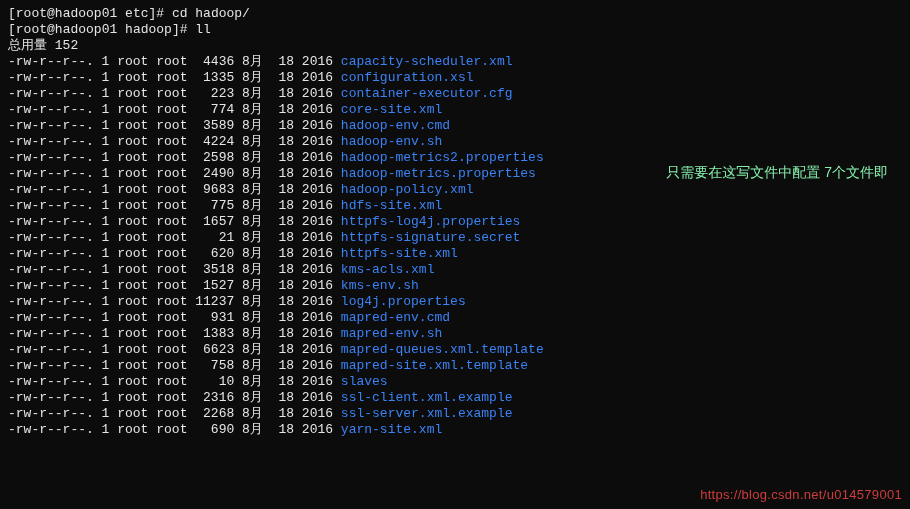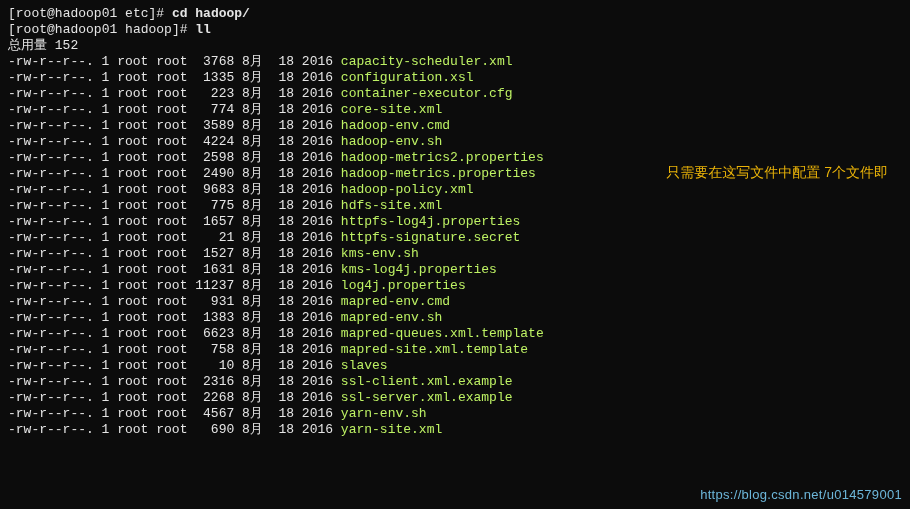--- a/index.html
+++ b/index.html
@@ -10,71 +10,71 @@
     font-family: 'Consolas', 'Courier New', monospace;
     font-size: 13px;
     line-height: 16px;
     width: 910px;
     height: 509px;
     box-sizing: border-box;
     position: relative;
     overflow: hidden;
   }
   .line { white-space: pre; }
-  .cmd { color: #e5e5e5; font-weight: bold; }
-  .fname { color: #bef264; }
+  .cmd { color: #e5e5e5; }
+  .fname { color: #3b82f6; }
   .annotation {
     position: absolute;
-    color: #eab308;
+    color: #86efac;
     font-family: 'Microsoft YaHei', 'SimSun', sans-serif;
     font-size: 14px;
     right: 22px;
     top: 164px;
   }
   .watermark {
     position: absolute;
     right: 8px;
     bottom: 6px;
-    color: #7dd3fc;
+    color: #ef4444;
     font-family: Arial, sans-serif;
     font-size: 13px;
     letter-spacing: 0.3px;
     opacity: 0.85;
   }
 </style>
 </head>
 <body>
 
 <div class="line prompt">[<span>root</span>@<span>hadoop01</span> <span>etc</span>]# <span class="cmd">cd hadoop/</span></div>
 
 <div class="line prompt">[<span>root</span>@<span>hadoop01</span> <span>hadoop</span>]# <span class="cmd">ll</span></div>
 
 <div class="line">总用量 152</div>
 
 <div id="listing">
-    <div class="line"><span>-rw-r--r--. 1 root root  3768 8月  18 2016 </span><span class="fname">capacity-scheduler.xml</span></div>
+    <div class="line"><span>-rw-r--r--. 1 root root  4436 8月  18 2016 </span><span class="fname">capacity-scheduler.xml</span></div>
     <div class="line"><span>-rw-r--r--. 1 root root  1335 8月  18 2016 </span><span class="fname">configuration.xsl</span></div>
     <div class="line"><span>-rw-r--r--. 1 root root   223 8月  18 2016 </span><span class="fname">container-executor.cfg</span></div>
     <div class="line"><span>-rw-r--r--. 1 root root   774 8月  18 2016 </span><span class="fname">core-site.xml</span></div>
     <div class="line"><span>-rw-r--r--. 1 root root  3589 8月  18 2016 </span><span class="fname">hadoop-env.cmd</span></div>
     <div class="line"><span>-rw-r--r--. 1 root root  4224 8月  18 2016 </span><span class="fname">hadoop-env.sh</span></div>
     <div class="line"><span>-rw-r--r--. 1 root root  2598 8月  18 2016 </span><span class="fname">hadoop-metrics2.properties</span></div>
     <div class="line"><span>-rw-r--r--. 1 root root  2490 8月  18 2016 </span><span class="fname">hadoop-metrics.properties</span></div>
     <div class="line"><span>-rw-r--r--. 1 root root  9683 8月  18 2016 </span><span class="fname">hadoop-policy.xml</span></div>
     <div class="line"><span>-rw-r--r--. 1 root root   775 8月  18 2016 </span><span class="fname">hdfs-site.xml</span></div>
     <div class="line"><span>-rw-r--r--. 1 root root  1657 8月  18 2016 </span><span class="fname">httpfs-log4j.properties</span></div>
     <div class="line"><span>-rw-r--r--. 1 root root    21 8月  18 2016 </span><span class="fname">httpfs-signature.secret</span></div>
+    <div class="line"><span>-rw-r--r--. 1 root root   620 8月  18 2016 </span><span class="fname">httpfs-site.xml</span></div>
+    <div class="line"><span>-rw-r--r--. 1 root root  3518 8月  18 2016 </span><span class="fname">kms-acls.xml</span></div>
     <div class="line"><span>-rw-r--r--. 1 root root  1527 8月  18 2016 </span><span class="fname">kms-env.sh</span></div>
-    <div class="line"><span>-rw-r--r--. 1 root root  1631 8月  18 2016 </span><span class="fname">kms-log4j.properties</span></div>
     <div class="line"><span>-rw-r--r--. 1 root root 11237 8月  18 2016 </span><span class="fname">log4j.properties</span></div>
     <div class="line"><span>-rw-r--r--. 1 root root   931 8月  18 2016 </span><span class="fname">mapred-env.cmd</span></div>
     <div class="line"><span>-rw-r--r--. 1 root root  1383 8月  18 2016 </span><span class="fname">mapred-env.sh</span></div>
     <div class="line"><span>-rw-r--r--. 1 root root  6623 8月  18 2016 </span><span class="fname">mapred-queues.xml.template</span></div>
     <div class="line"><span>-rw-r--r--. 1 root root   758 8月  18 2016 </span><span class="fname">mapred-site.xml.template</span></div>
     <div class="line"><span>-rw-r--r--. 1 root root    10 8月  18 2016 </span><span class="fname">slaves</span></div>
     <div class="line"><span>-rw-r--r--. 1 root root  2316 8月  18 2016 </span><span class="fname">ssl-client.xml.example</span></div>
     <div class="line"><span>-rw-r--r--. 1 root root  2268 8月  18 2016 </span><span class="fname">ssl-server.xml.example</span></div>
-    <div class="line"><span>-rw-r--r--. 1 root root  4567 8月  18 2016 </span><span class="fname">yarn-env.sh</span></div>
     <div class="line"><span>-rw-r--r--. 1 root root   690 8月  18 2016 </span><span class="fname">yarn-site.xml</span></div>
   </div>
 
 <div class="annotation">只需要在这写文件中配置 7个文件即</div>
 <div class="watermark">https://blog.csdn.net/u014579001</div>
 
 </body></html>

